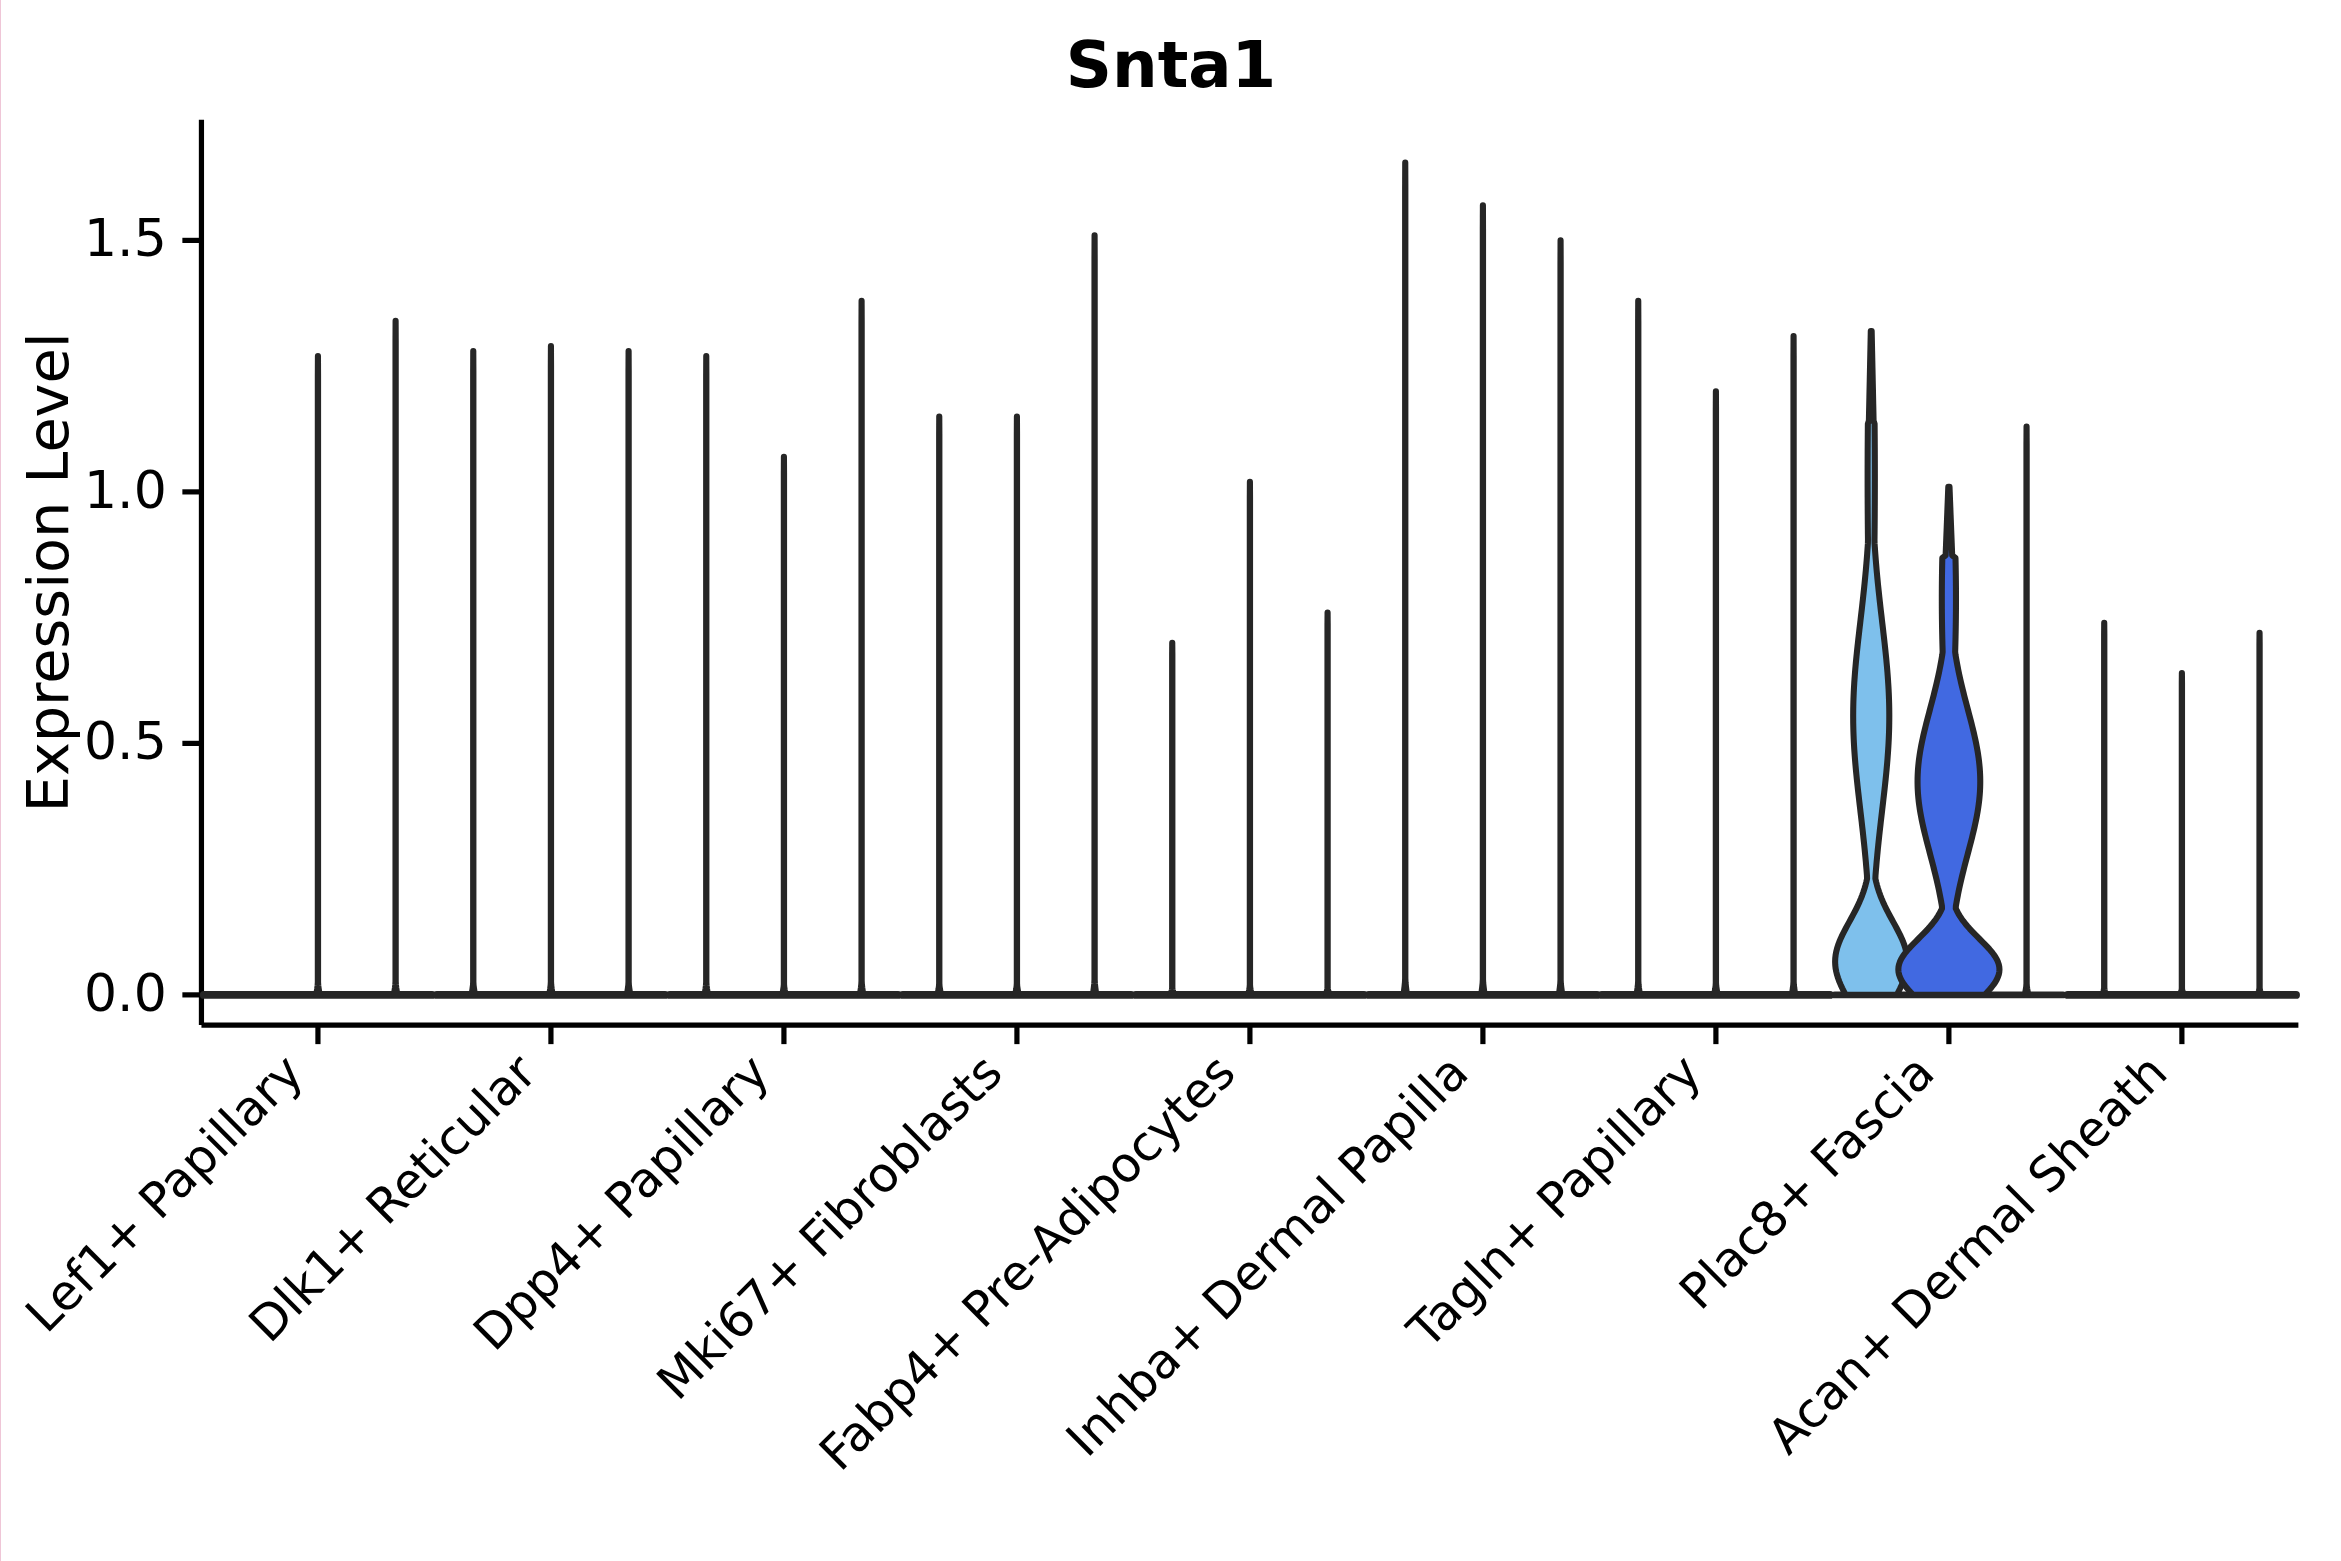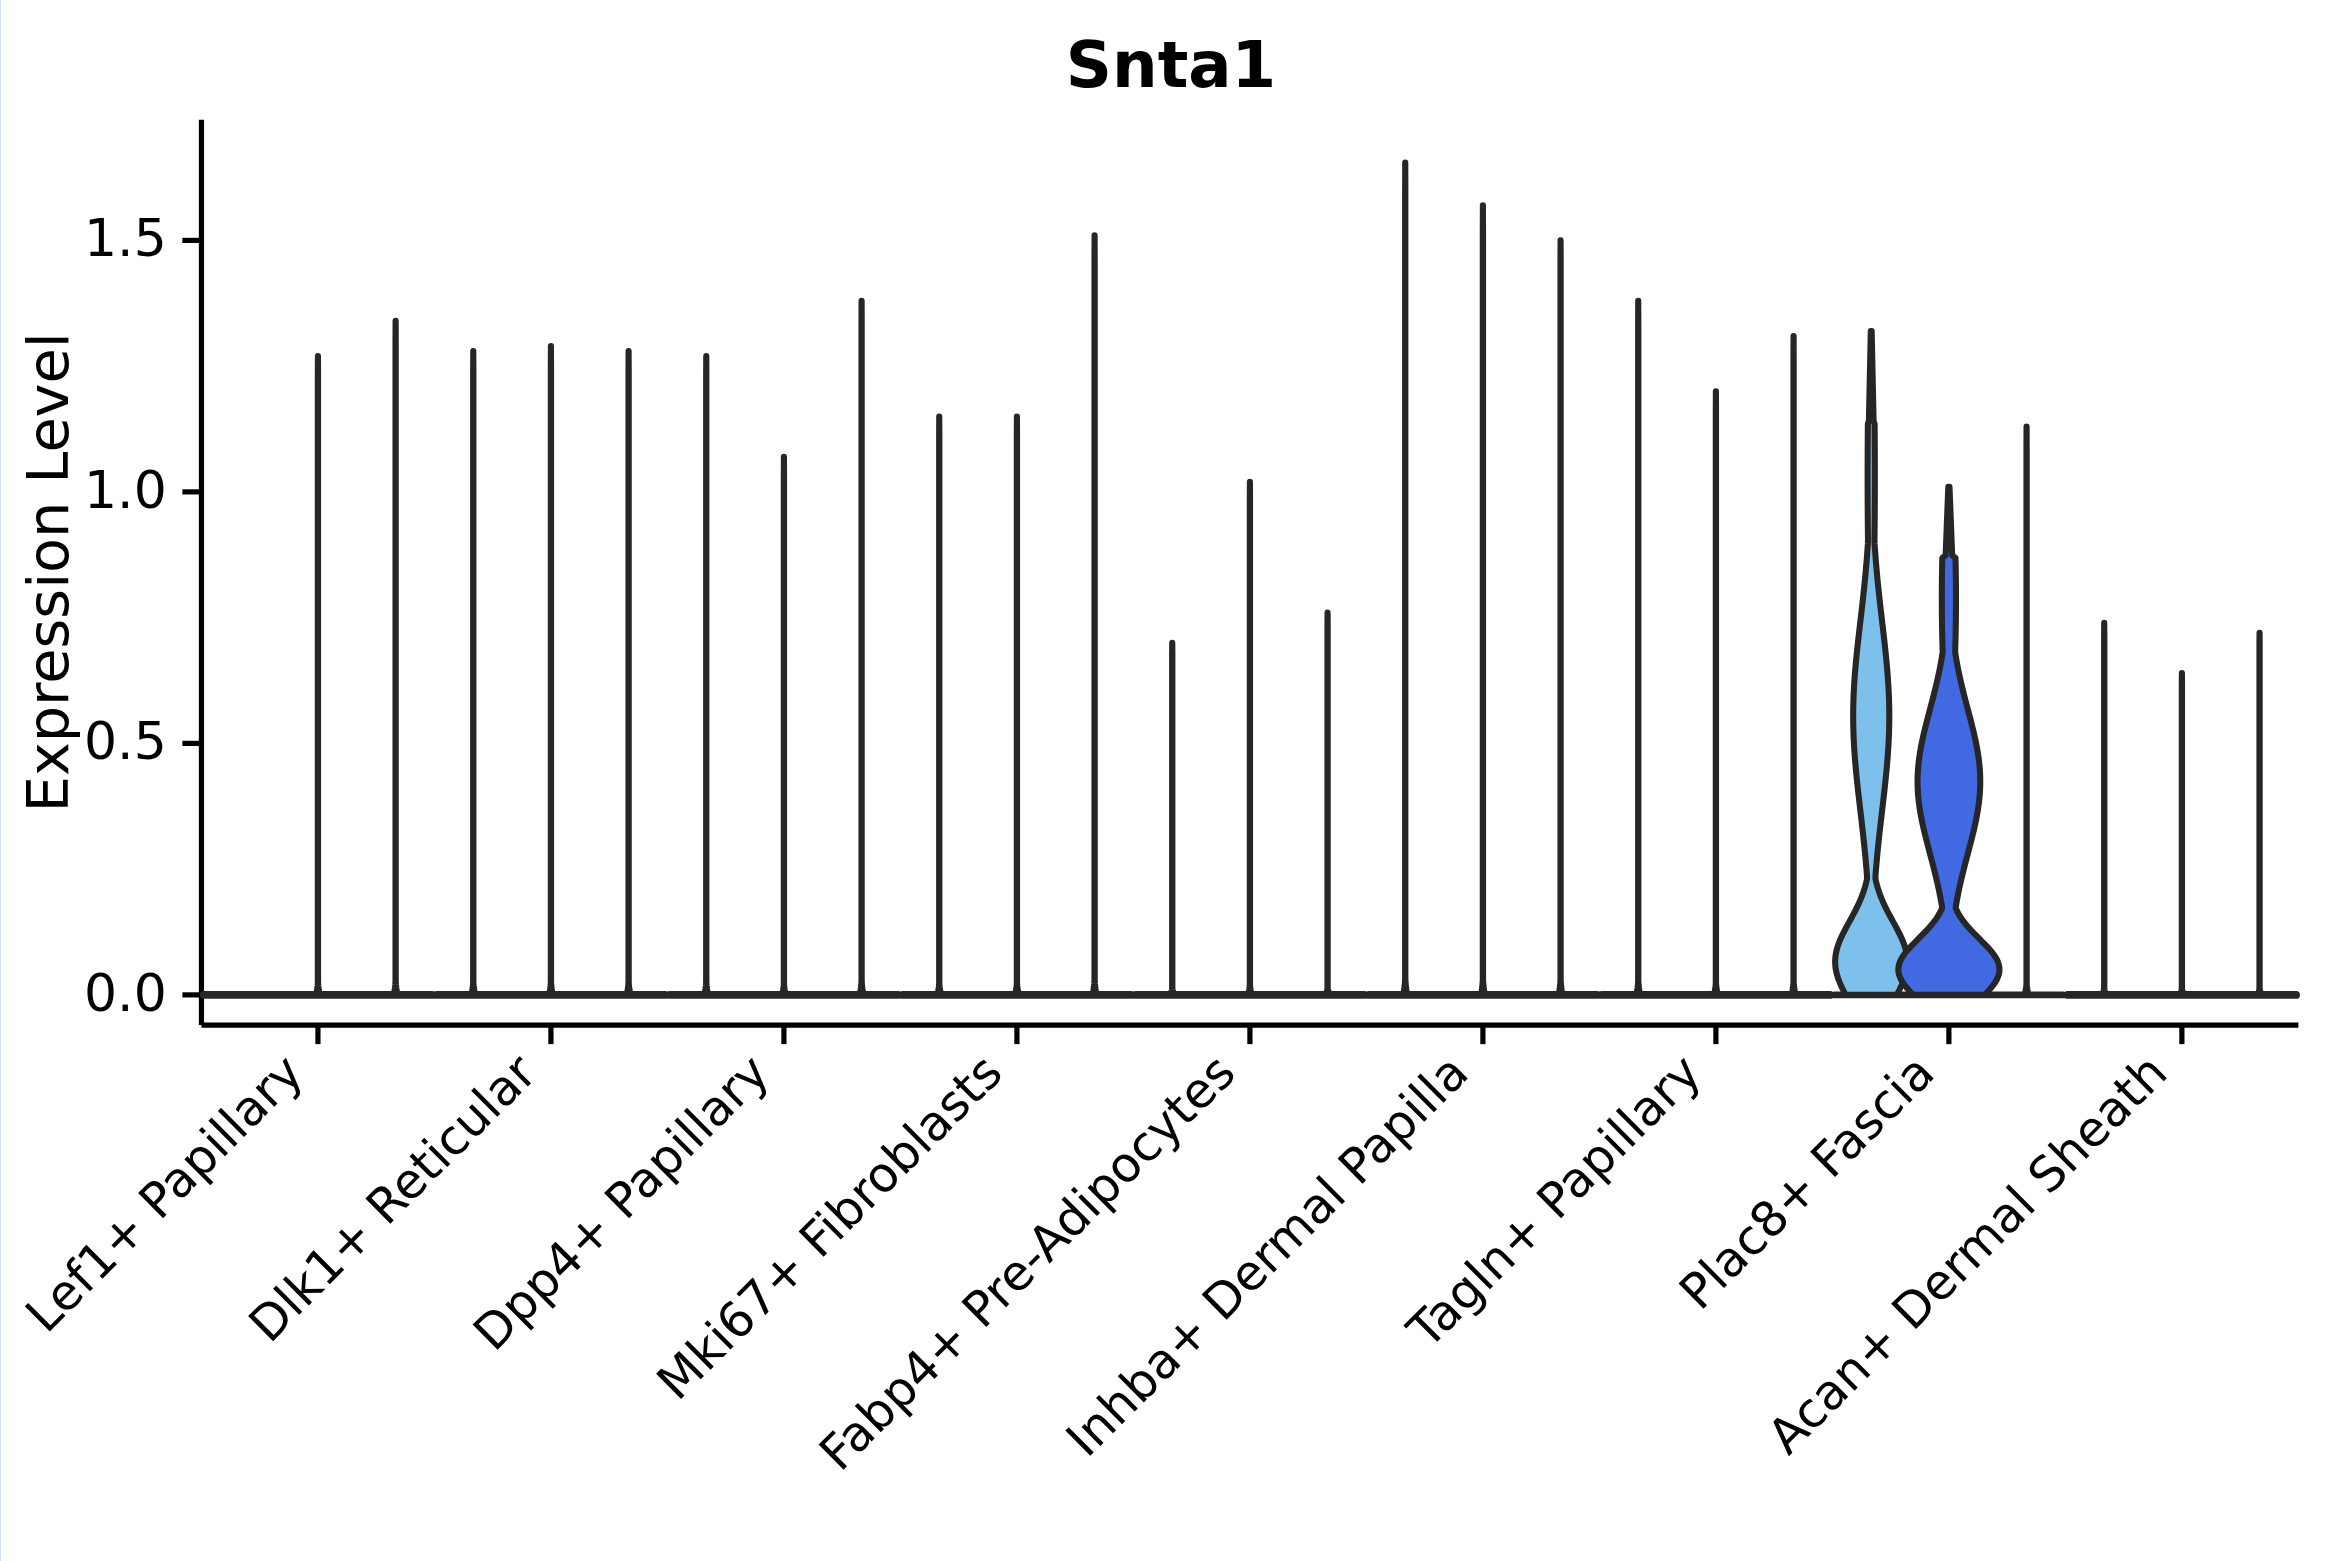--- a/index.html
+++ b/index.html
@@ -10,21 +10,21 @@
   body {
     width: 2342px;
     height: 1561px;
     font-family: "DejaVu Sans", sans-serif;
     overflow: hidden;
   }
   #figure {
     position: relative;
     width: 2342px;
     height: 1561px;
-    background: #3b82f6;
+    background: #be185d;
   }
   #plot-svg {
     display: block;
     width: 2342px;
     height: 1561px;
   }
   .axis-line {
     fill: none;
     stroke: #000000;
     stroke-width: 6;

